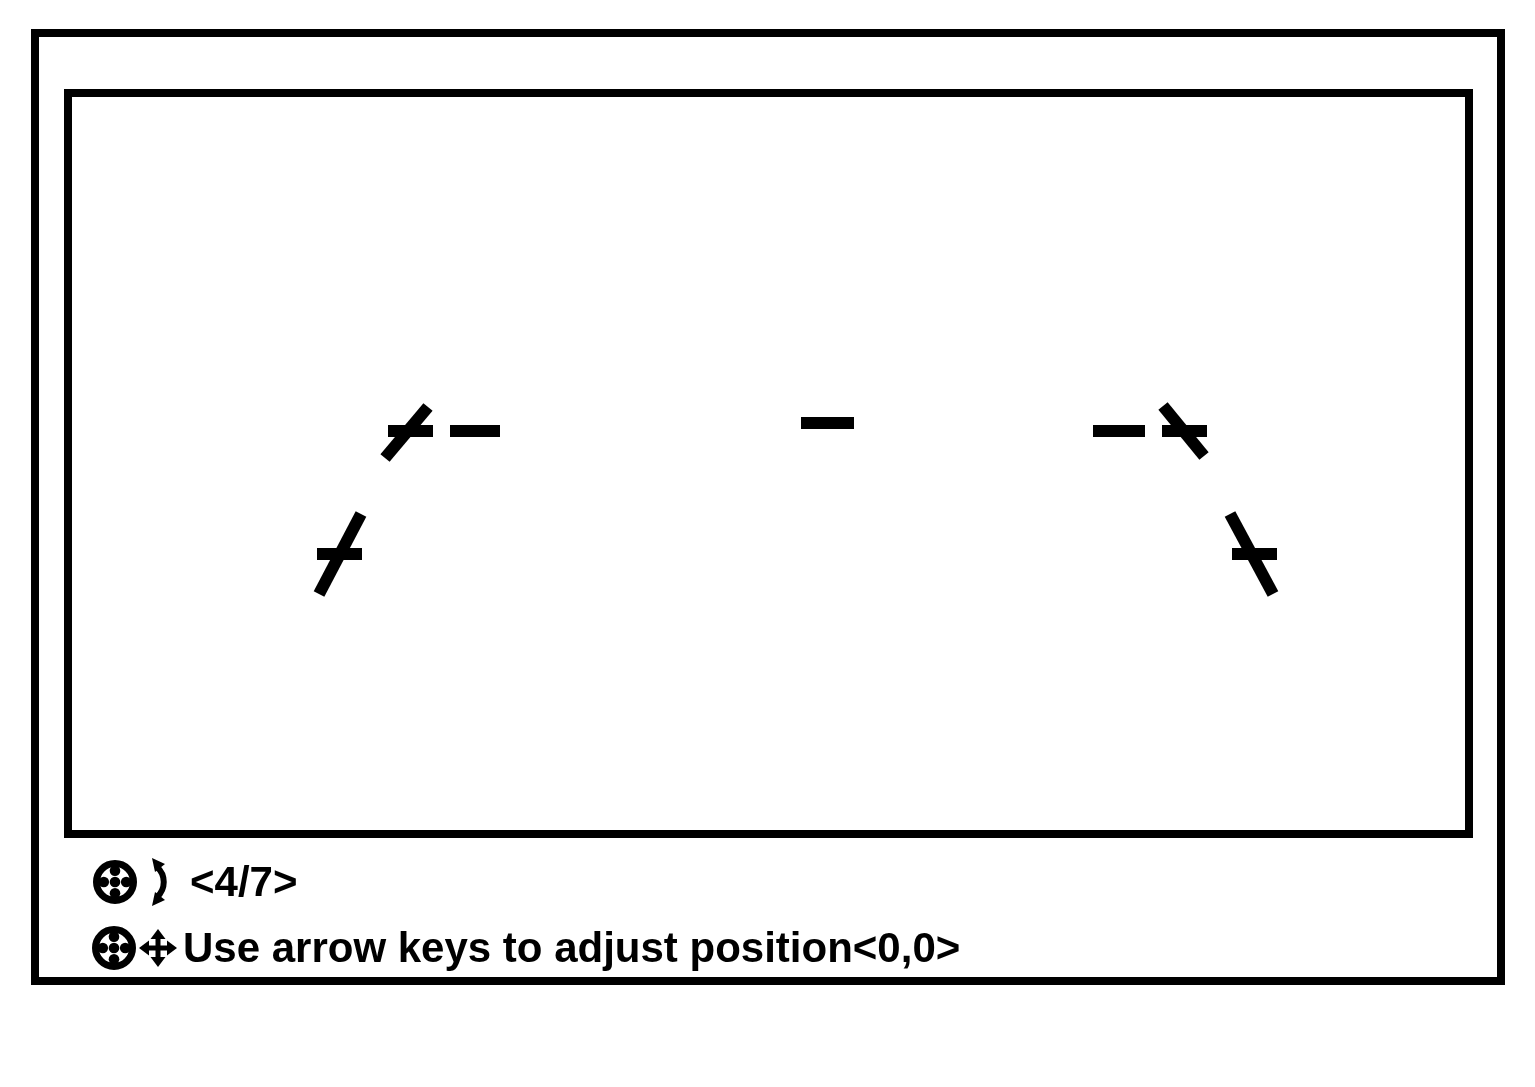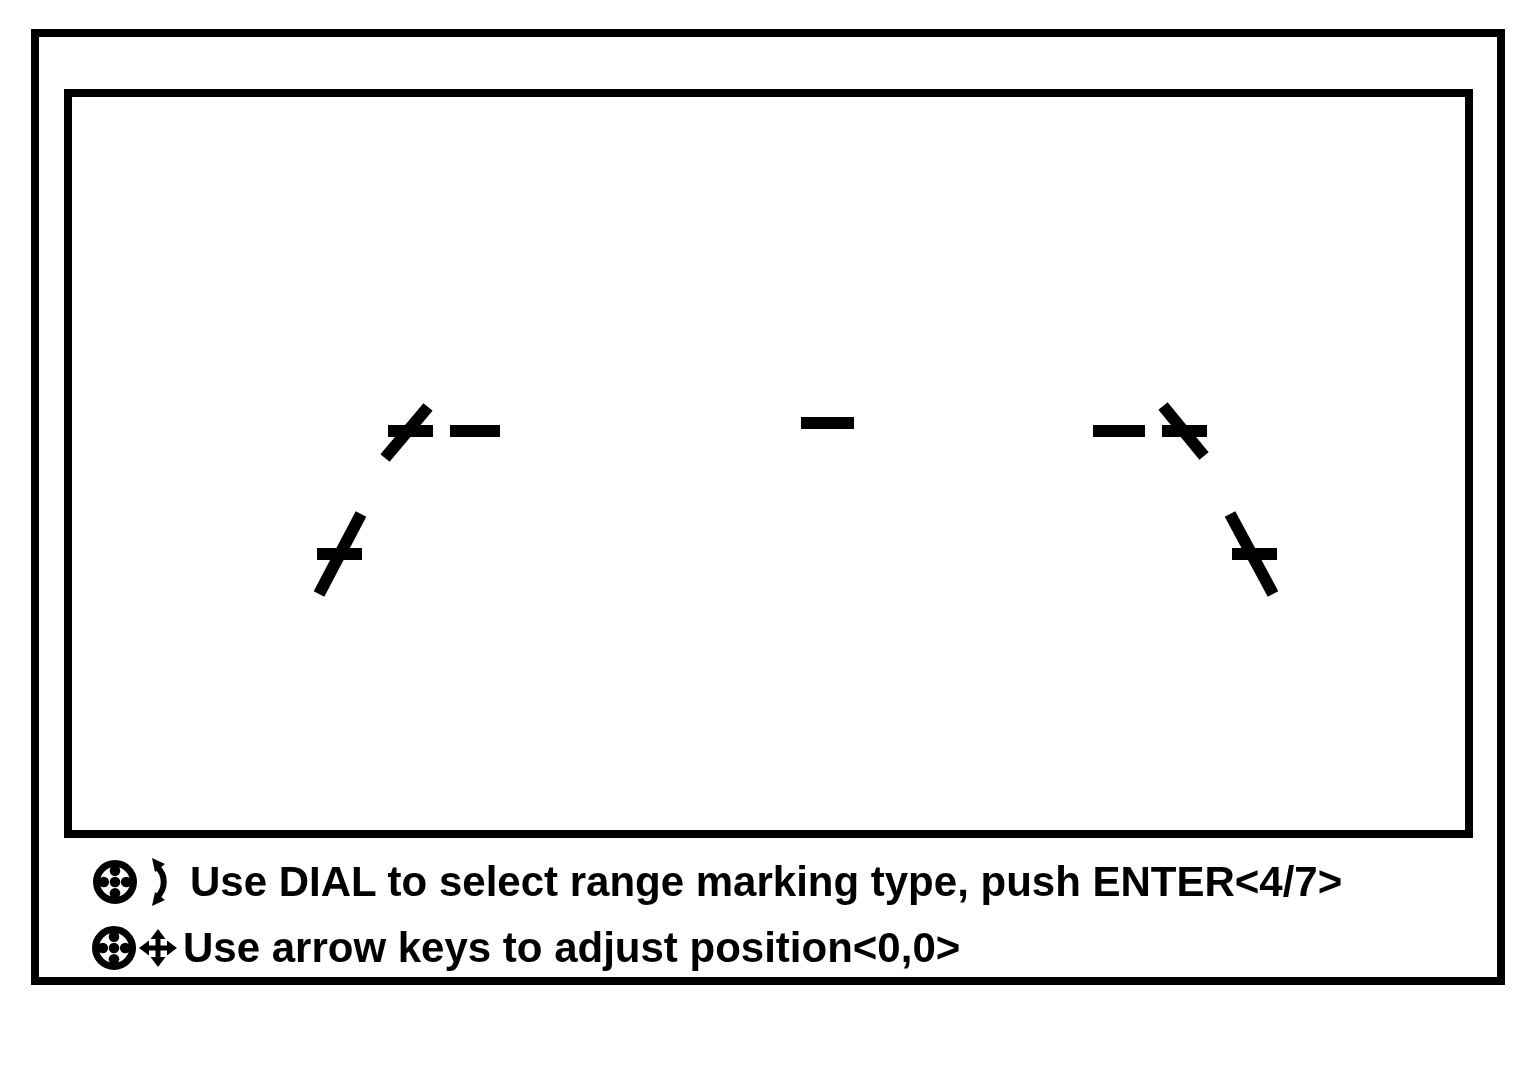--- a/index.html
+++ b/index.html
@@ -100,21 +100,20 @@
         <circle cx="33.2" cy="22" r="5.3"></circle>
       </svg>
     </span>
     <span class="icon action">
       <svg width="20" height="48" viewBox="0 0 20 48">
         <path d="M 7,9 C 16,17 16,31 7,39" fill="none" stroke="#000000" stroke-width="6"></path>
         <polygon points="2,0 15,6 5,14" fill="#000000"></polygon>
         <polygon points="2,48 15,42 5,34" fill="#000000"></polygon>
       </svg>
     </span>
-    <span class="status-text">Use DIAL to select range marking type, push ENTER</span>
       <span class="status-text">&lt;4/7&gt;</span>
   </div>
 
   <div class="status-line line2">
     <span class="icon keypad">
       <svg width="44" height="44" viewBox="0 0 44 44" fill="#000000">
         <circle cx="22" cy="22" r="18.5" fill="none" stroke="#000000" stroke-width="7"></circle>
         <circle cx="22" cy="22" r="5.3"></circle>
         <circle cx="22" cy="10.8" r="5.3"></circle>
         <circle cx="22" cy="33.2" r="5.3"></circle>

